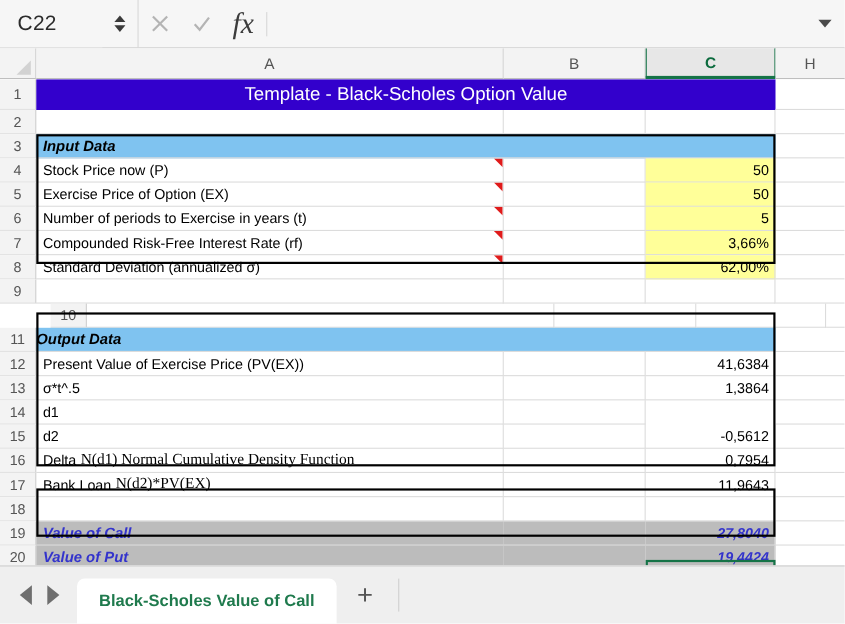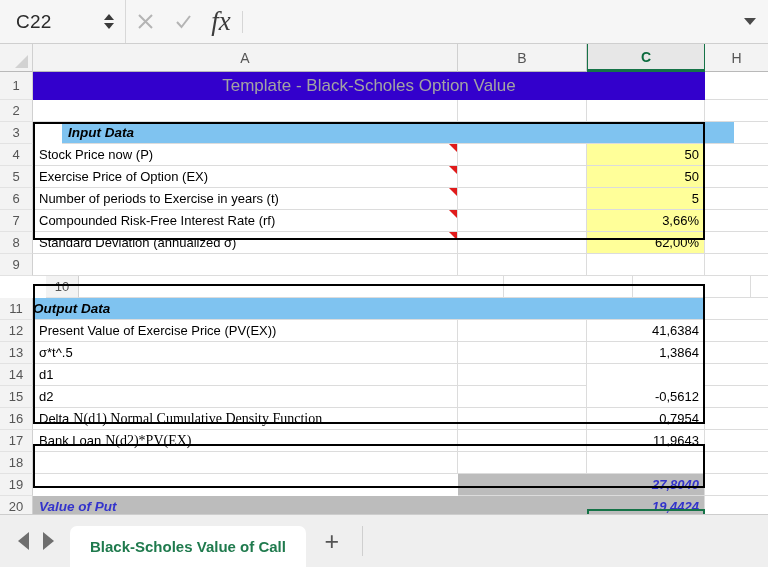--- a/index.html
+++ b/index.html
@@ -153,21 +153,21 @@
     white-space: nowrap;
   }
   .cell.a { left: 33px; width: 425px; padding-left: 6px; }
   .cell.b { left: 458px; width: 129px; }
   .cell.c { left: 587px; width: 118px; justify-content: flex-end; padding-right: 5px; }
   .cell.d { left: 705px; width: 63px; border-right: none; }
 
   
   .title-cell {
     background: #3300cc;
-    color: #a3a3a3;
+    color: #ffffff;
     font-size: 17px;
     justify-content: center;
     border-right: none;
     border-bottom: none;
   }
   .sec-head {
     background: #7fc3f0;
     font-weight: bold; font-style: italic;
     font-size: 13.5px;
     border-right: none;
@@ -322,21 +322,21 @@
           </div>
           <div class="cell c">
             <span></span>
           </div>
           <div class="cell d"></div>
         </div>
         <div class="row" style="top: 50px; height: 22px;">
           <div class="row-head">
             <span>3</span>
           </div>
-          <div class="cell sec-head" style="left: 33px; width: 672px; padding-left: 6px; margin-left: 29px;">
+          <div class="cell sec-head" style="left: 33px; width: 672px; padding-left: 6px;">
             <span>Input Data</span>
           </div>
           <div class="cell d"></div>
         </div>
         <div class="row" style="top: 72px; height: 22px;">
           <div class="row-head">
             <span>4</span>
           </div>
           <div class="cell a">
             <span>Stock Price now (P)</span>
@@ -553,20 +553,23 @@
             <span></span>
           </div>
           <div class="cell c">
             <span></span>
           </div>
           <div class="cell d"></div>
         </div>
         <div class="row" style="top: 402px; height: 22px;">
           <div class="row-head">
             <span>19</span>
+          </div>
+          <div class="cell a grayband">
+            <span>Value of Call</span>
           </div>
           <div class="cell b grayband">
             <span></span>
           </div>
           <div class="cell c grayband">
             <span>27,8040</span>
           </div>
           <div class="cell d"></div>
         </div>
         <div class="row" style="top: 424px; height: 22px;">

